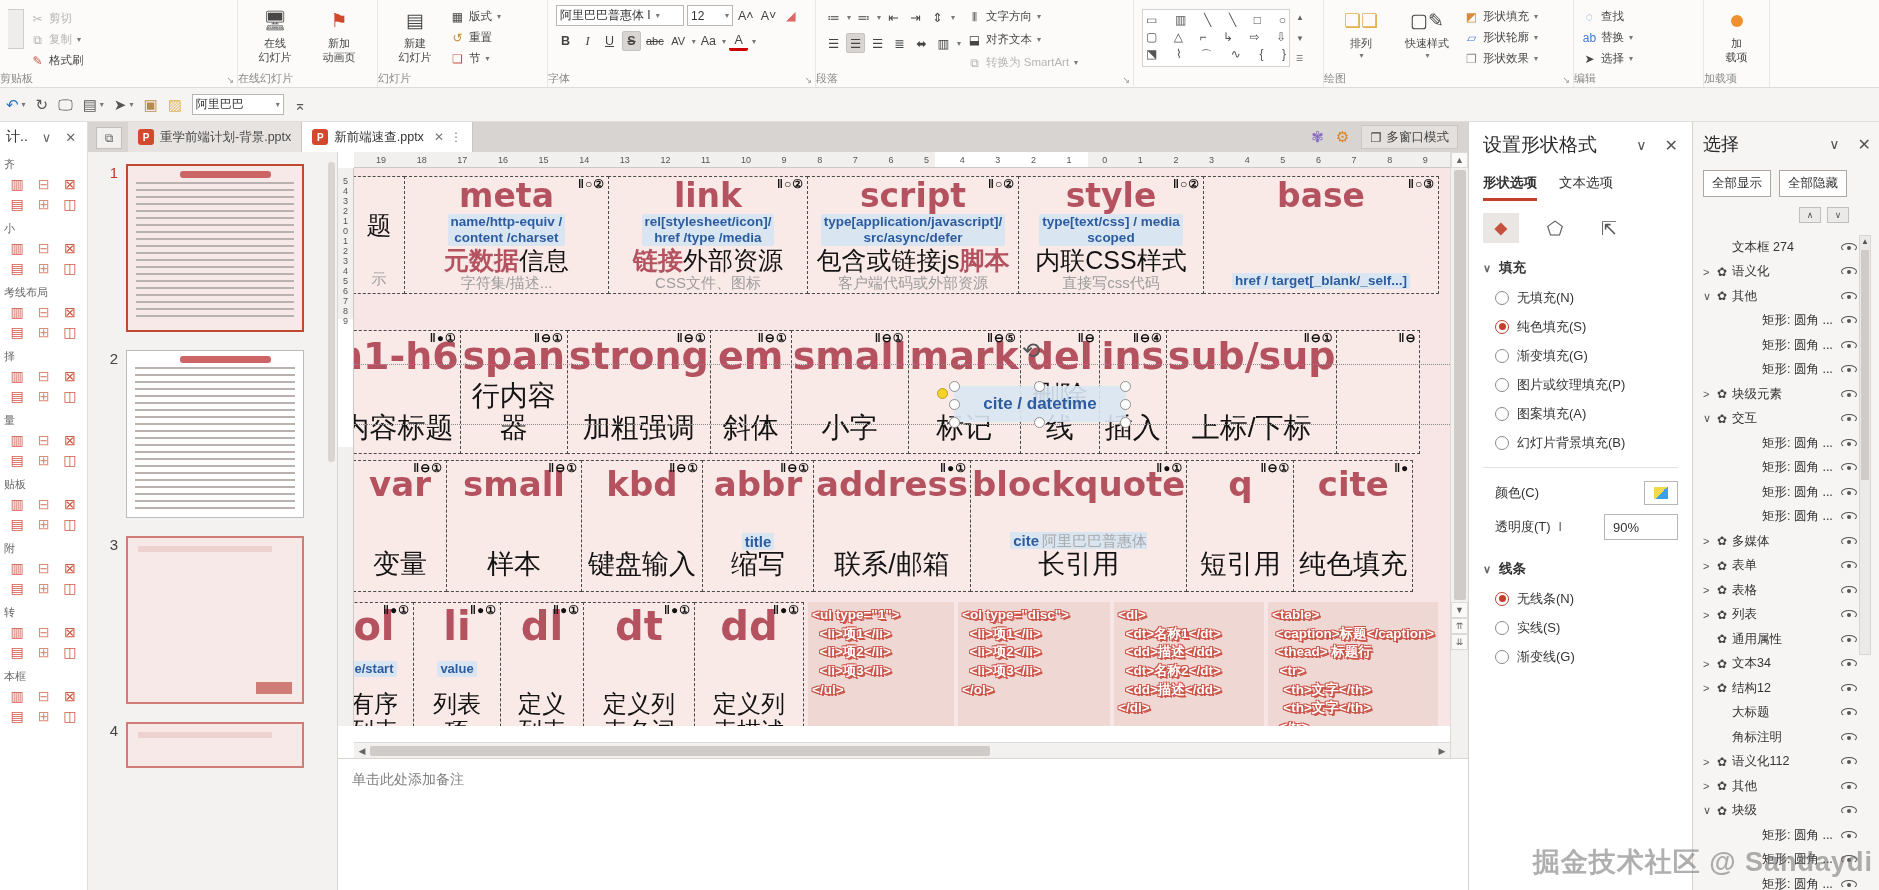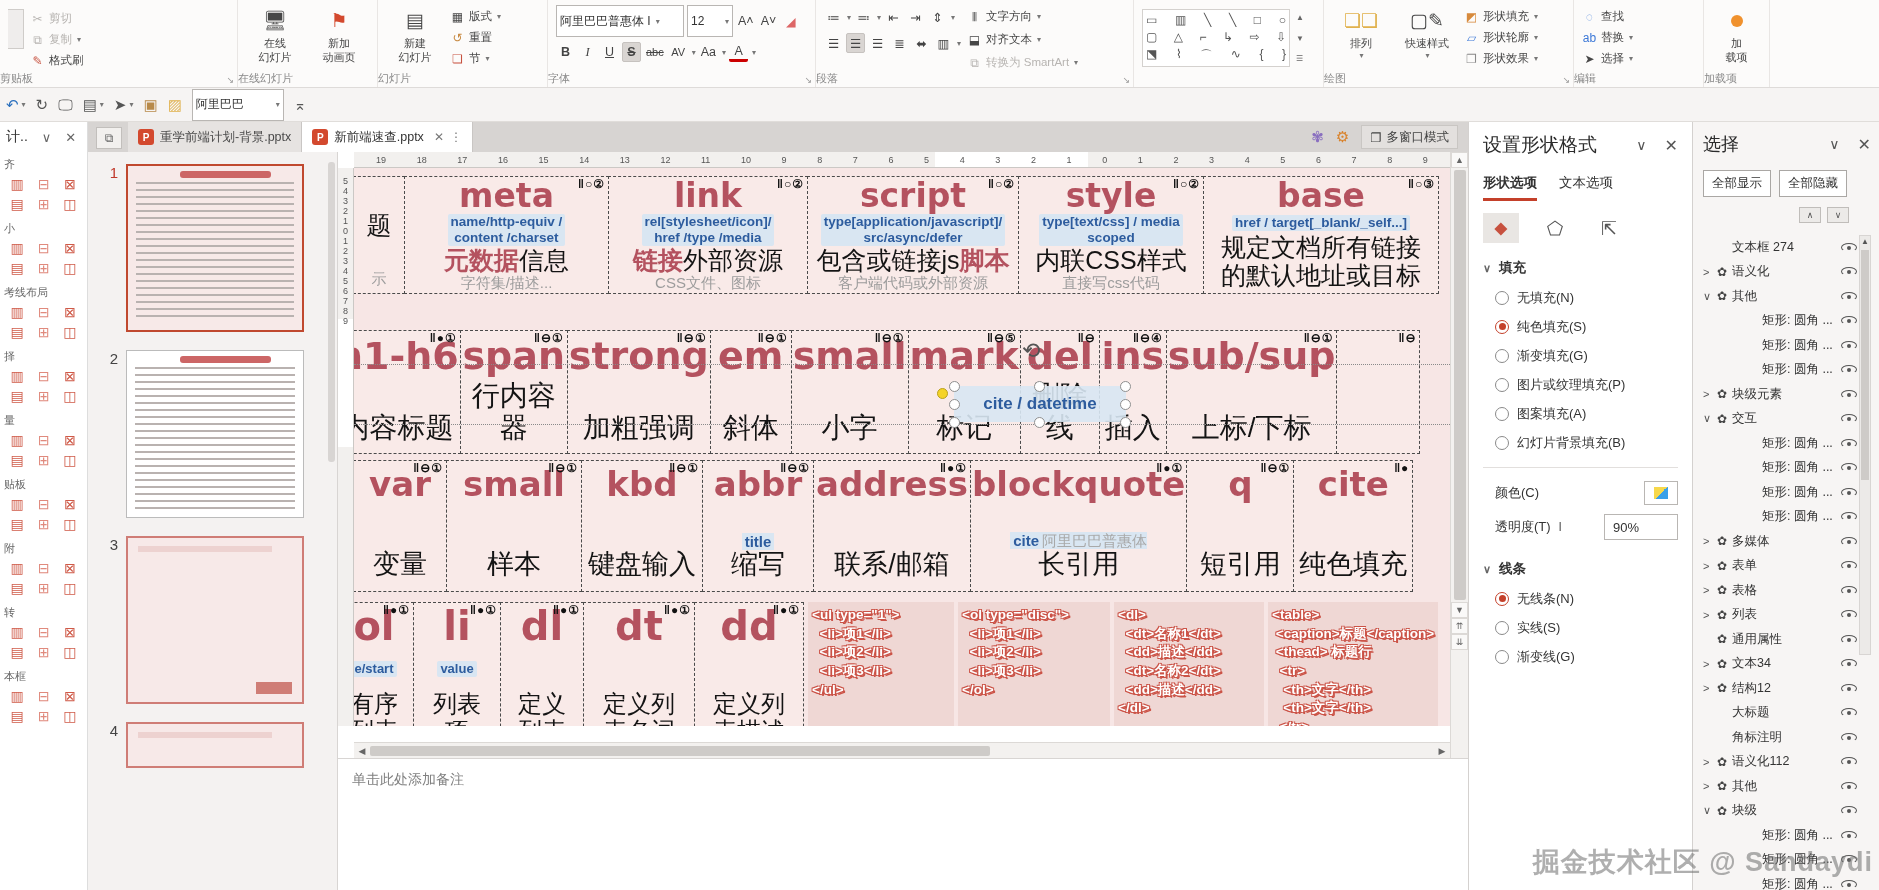--- a/index.html
+++ b/index.html
@@ -10,21 +10,21 @@
   .rgroup{position:relative;border-right:1px solid #e9e6e4;padding:5px 8px 16px;display:flex;gap:6px;align-items:flex-start;flex:0 0 auto}
   .glabel{position:absolute;bottom:1px;left:0;right:0;text-align:left;font-size:11px;color:#8a8a8a;white-space:nowrap}
   .launch{position:absolute;right:3px;bottom:2px;font-size:9px;color:#999;cursor:pointer}
   .bigbtn{display:flex;flex-direction:column;align-items:center;justify-content:flex-start;width:58px;padding-top:3px;font-size:11px;color:#474747;line-height:1.25;text-align:center;white-space:pre-line;cursor:pointer}
   .bicon{width:26px;height:26px;margin-bottom:3px;display:flex;align-items:center;justify-content:center;font-size:19px}
   .vcol{display:flex;flex-direction:column;justify-content:flex-start;gap:2px}
   .srow{display:flex;align-items:center;gap:4px;font-size:11.5px;color:#474747;height:19px;white-space:nowrap;cursor:pointer}
   .srow .si{width:15px;text-align:center;font-size:12px}
   .dis{color:#b7b4b1!important}
   .car{font-size:8px;color:#777;margin-left:1px}
-  .combo{border:1px solid #b9b6b3;background:#fff;height:32px;display:flex;align-items:center;font-size:12px;padding:0 3px;gap:4px;cursor:pointer}
+  .combo{border:1px solid #b9b6b3;background:#fff;height:21px;display:flex;align-items:center;font-size:12px;padding:0 3px;gap:4px;cursor:pointer}
   .mini{min-width:19px;height:20px;display:flex;align-items:center;justify-content:center;font-size:12.5px;color:#444;cursor:pointer;border-radius:2px;padding:0 2px}
   .mini.pressed{background:#d9d5d2;border:1px solid #c6c2bf}
   .ricon{color:#c7513f}
   .paste-cut{width:16px;height:40px;border:1px solid #cfccc9;border-left:none;background:#efedec;margin-top:4px}
   .fontrow{display:flex;gap:3px;align-items:center}
   .shapegal{border:1px solid #d4d1ce;background:#fff;width:148px;height:58px;margin-top:4px;display:flex;flex-direction:column;justify-content:space-around;padding:1px 3px;font-size:12px;color:#555;overflow:hidden}
   .shapegal div{display:flex;justify-content:space-between;white-space:nowrap}
   .galarr{display:flex;flex-direction:column;justify-content:space-between;padding:4px 0;font-size:8px;color:#666;margin-top:4px;height:58px}
   .udot{width:12px;height:12px;border-radius:50%;background:#f0912d}
   .baidu{display:flex;gap:1px}
@@ -688,22 +688,20 @@
           <div class="attr">type[text/css] / media
 scoped</div>
           <div class="cmain"><span>内联CSS样式</span><span class="red"></span><span></span></div>
           <div class="csub">直接写css代码</div>
         </div>
 
         <div class="card w236">
           <span class="badge">‖○③</span>
           <div class="ctitle">base</div>
           <div class="attr">href / target[_blank/_self...]</div>
-          <div class="cmain"><span>规定文档所有链接
-的默认地址或目标</span><span class="red"></span><span></span></div>
 
         </div>
       </div>
 
     <div class="trow" id="row2">
 
         <div class="card w118 cutl">
           <span class="badge">‖●①</span>
           <div class="ctitle">h1-h6</div>
           <div class="cmain"><span>内容标题</span></div>

